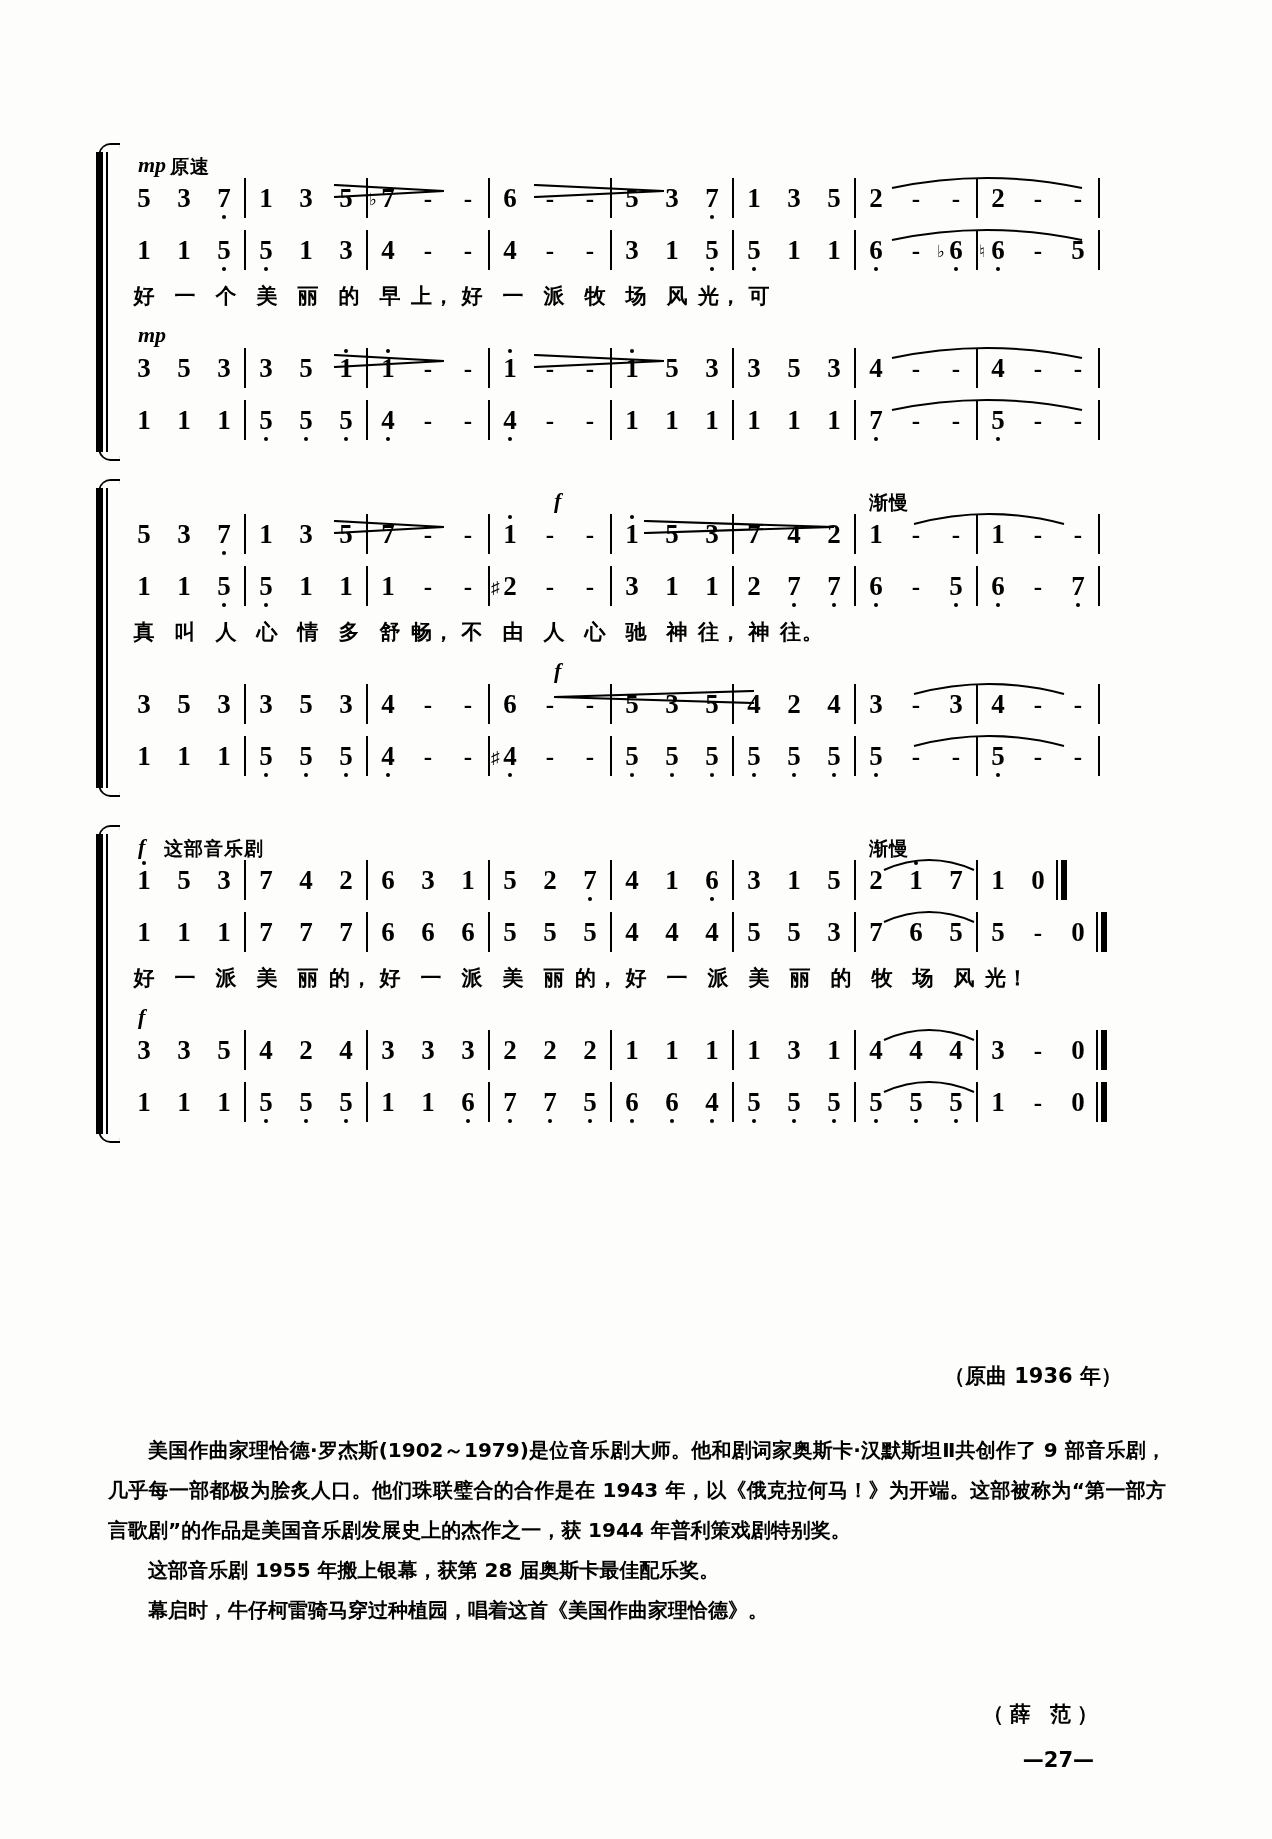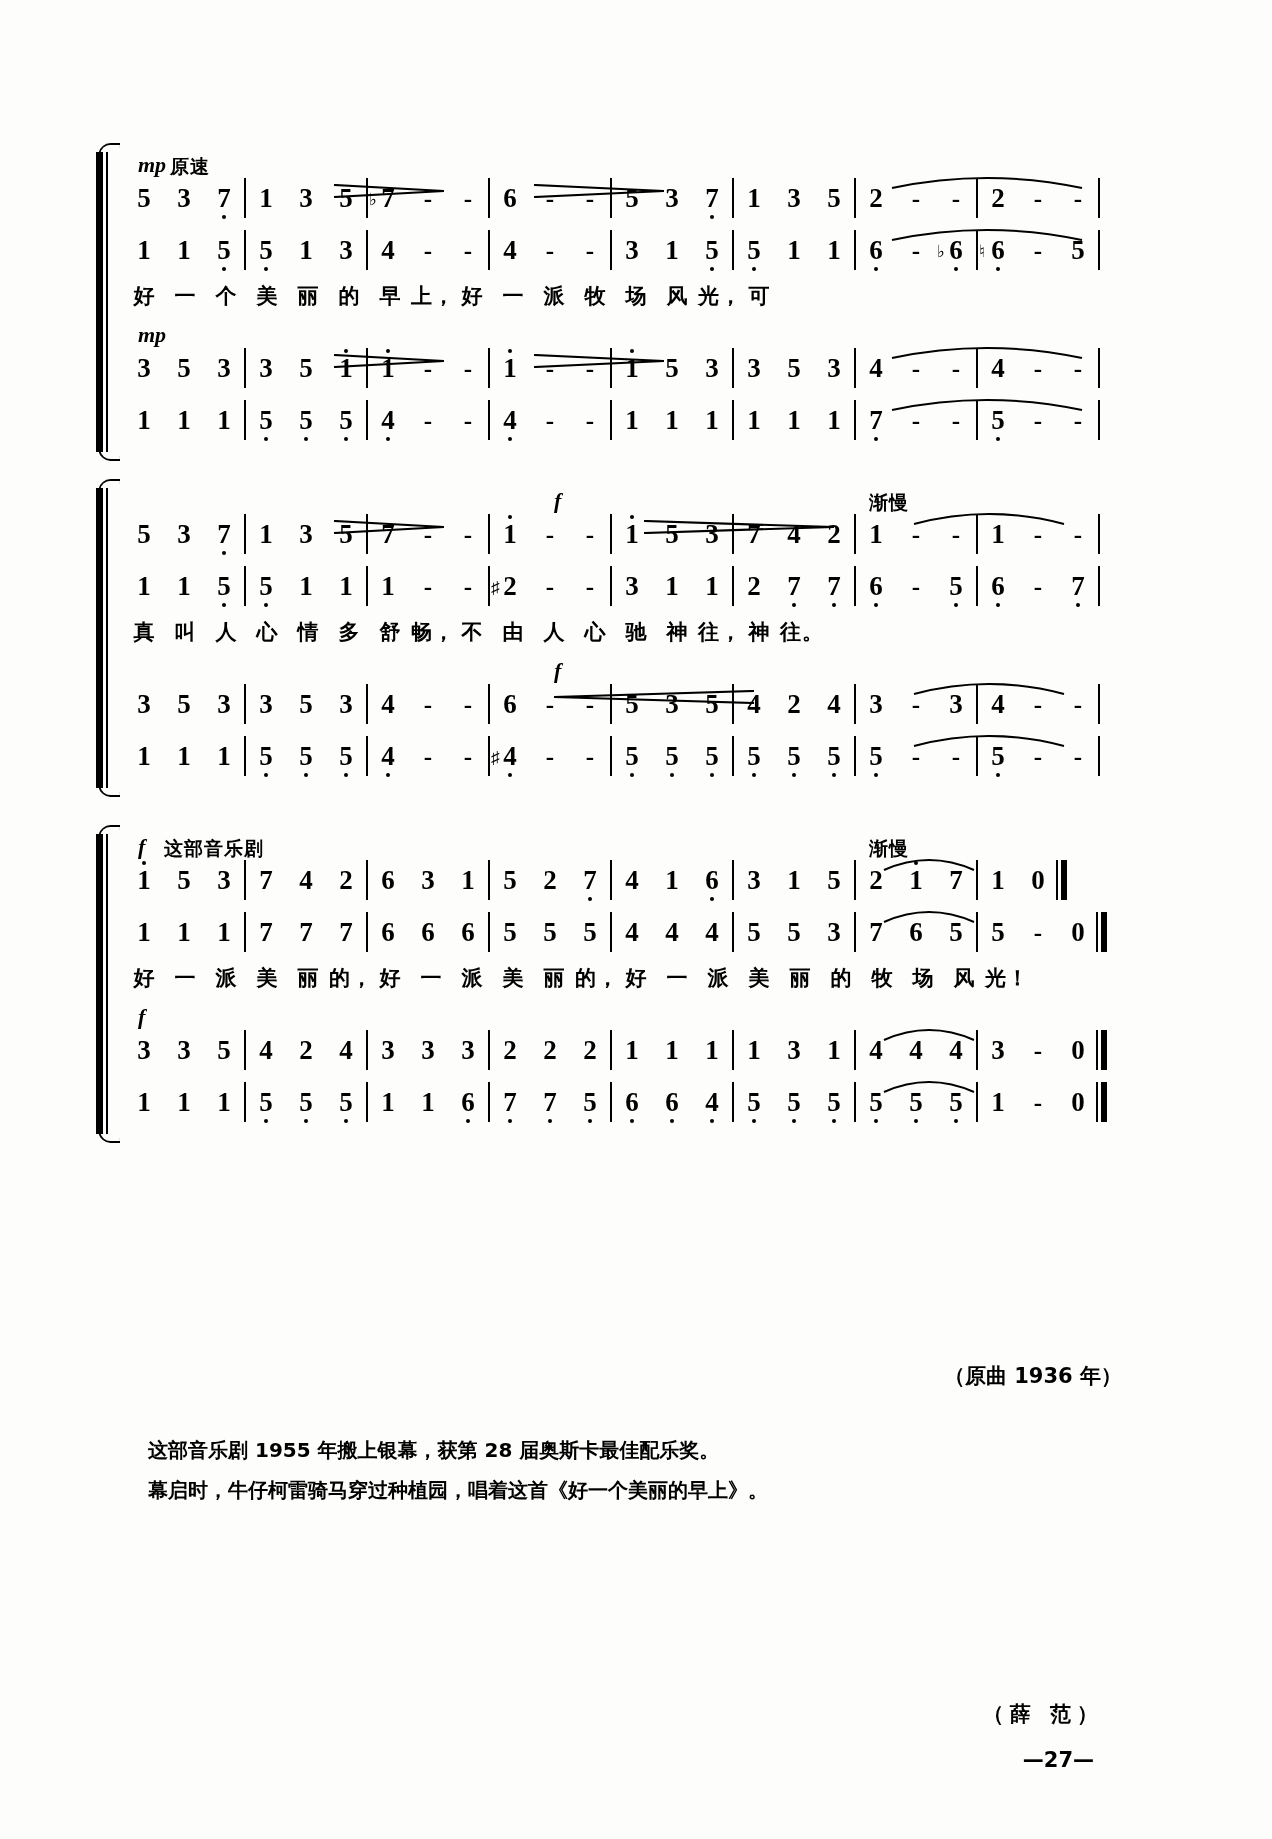--- a/index.html
+++ b/index.html
@@ -231,20 +231,21 @@
             <svg width="90" height="18">
       <path d="M0 16 Q 45 -4 90 16" stroke="#000" stroke-width="2" fill="none"></path>
     </svg>
           </div></div>
       </div>
     </div>
 
   <div class="credit">（原曲 1936 年）</div>
 
   <div class="prose" id="prose">
+      <p>美国作曲家理恰德·罗杰斯(1902～1979)是位音乐剧大师。他和剧词家奥斯卡·汉默斯坦Ⅱ共创作了 9 部音乐剧，几乎每一部都极为脍炙人口。他们珠联璧合的合作是在 1943 年，以《俄克拉何马！》为开端。这部被称为“第一部方言歌剧”的作品是美国音乐剧发展史上的杰作之一，获 1944 年普利策戏剧特别奖。</p>
       <p>这部音乐剧 1955 年搬上银幕，获第 28 届奥斯卡最佳配乐奖。</p>
-      <p>幕启时，牛仔柯雷骑马穿过种植园，唱着这首《好一个美丽的早上》。</p>
+      <p>幕启时，牛仔柯雷骑马穿过种植园，唱着这首《美国作曲家理恰德》。</p>
     </div>
 
   <div class="author">（薛  范）</div>
 
   <div class="pageno">—27—</div>
 </div>
 
 </body></html>

